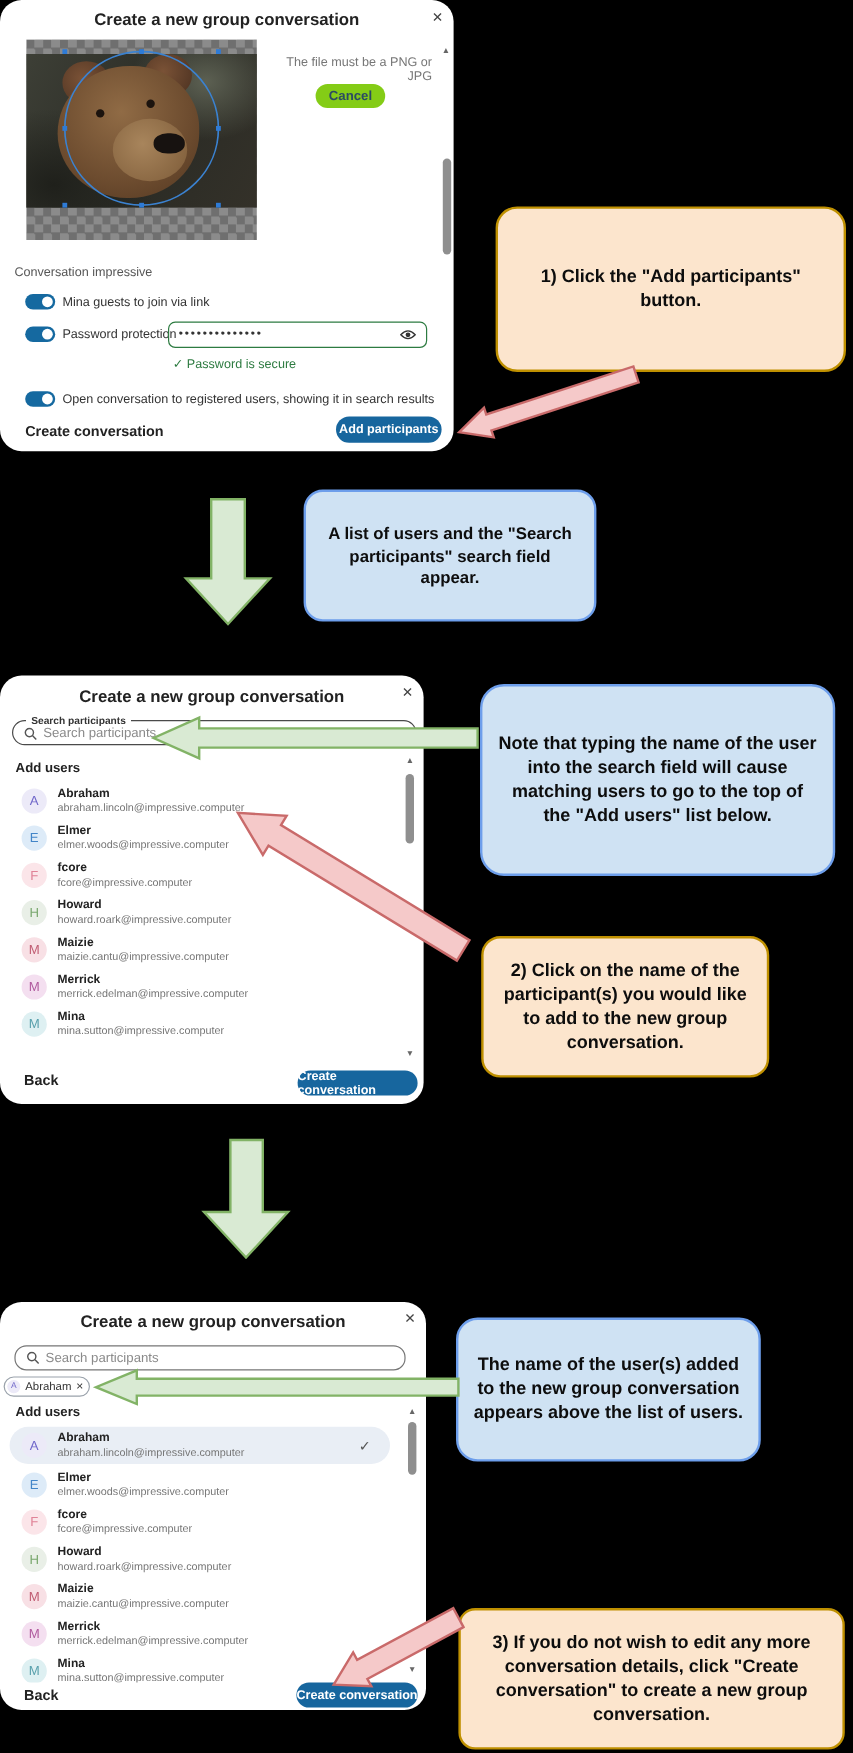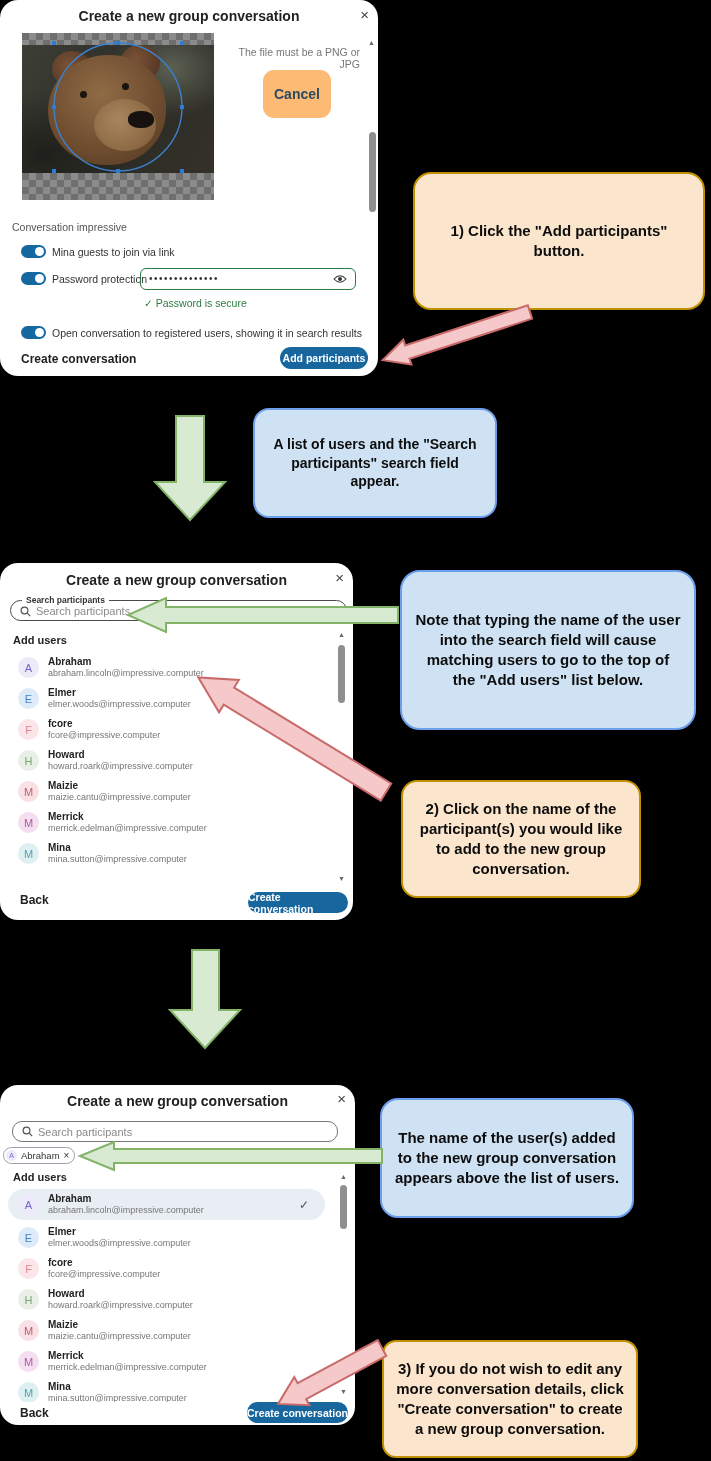--- a/index.html
+++ b/index.html
@@ -23,22 +23,22 @@
   .ear{position:absolute;width:40px;height:36px;border-radius:50%;background:radial-gradient(circle at 40% 40%,#7a5236,#4a3020);}
   .head{position:absolute;left:26px;top:10px;width:118px;height:110px;border-radius:52% 48% 50% 50%;
     background:radial-gradient(circle at 45% 35%,#906b45,#6d4c2f 60%,#513620);}
   .muzzle{position:absolute;left:72px;top:54px;width:62px;height:52px;border-radius:50%;
     background:radial-gradient(circle at 40% 40%,#a8855c,#7d5b38);}
   .nose{position:absolute;left:106px;top:66px;width:26px;height:17px;border-radius:45%;background:#171210;}
   .eye{position:absolute;width:7px;height:7px;border-radius:50%;background:#1b130e;}
   .crop-svg{position:absolute;left:0;top:0;}
   
   .hint{position:absolute;color:#767676;font-size:10.5px;}
-  .btn-secondary{position:absolute;background:#fdba74;color:#2b4a63;font-weight:700;font-size:14px;
-    border-radius:11px;padding:16px 11px;cursor:pointer;}
+  .btn-secondary{position:absolute;background:#84cc16;color:#2b4a63;font-weight:700;font-size:11px;
+    border-radius:11px;padding:4px 11px;cursor:pointer;}
   .btn-primary{position:absolute;background:#17669e;color:#fff;font-weight:700;font-size:10.5px;
     border-radius:11px;display:flex;align-items:center;justify-content:center;cursor:pointer;}
   .toggle{position:absolute;width:25px;height:13px;border-radius:8px;background:#1569a0;cursor:pointer;}
   .toggle::after{content:"";position:absolute;right:2px;top:2px;width:9px;height:9px;border-radius:50%;background:#fff;}
   .tog-label{position:absolute;font-size:10.5px;color:#333;}
   .pw-field{position:absolute;left:140px;top:268px;width:216px;height:22px;border:1.6px solid #2d7b41;
     border-radius:6px;display:flex;align-items:center;padding:0 8px;box-sizing:border-box;}
   .pw-dots{font-size:10px;letter-spacing:1.5px;color:#333;flex:1;line-height:1;}
   .secure{position:absolute;left:144px;top:297px;color:#2d7b41;font-size:10.5px;}
   .tertiary-btn{position:absolute;font-size:12px;font-weight:700;color:#222;cursor:pointer;}
@@ -328,21 +328,21 @@
   <div class="sb-arrow" style="right:8px;top:88px;">▲</div>
   <div class="sb-thumb" style="right:8px;top:100px;height:44px;"></div>
   <div class="sb-arrow" style="right:8px;top:303px;">▼</div>
 
   <div class="tertiary-btn" style="left:20px;top:321px;">Back</div>
   <div class="btn-primary" style="left:247px;top:317px;width:101px;height:21px;">Create conversation</div>
 </div>
 
 <div class="callout co-blue" style="left:380px;top:1098px;width:254px;height:120px;border-radius:18px;font-size:15px;">The name of the user(s) added to the new group conversation appears above the list of users.</div>
 
-<div class="callout co-orange" style="left:382px;top:1340px;width:256px;height:118px;border-radius:14px;font-size:15px;padding:8px;">3) If you do not wish to edit any more conversation details, click "Create conversation" to create a new group conversation.</div>
+<div class="callout co-orange" style="left:382px;top:1340px;width:322px;height:118px;border-radius:14px;font-size:15px;padding:8px;">3) If you do not wish to edit any more conversation details, click "Create conversation" to create a new group conversation.</div>
 
 <svg id="arrows" width="711" height="1461" viewBox="0 0 711 1461">
 
   <path d="M0,-7 H129 V-13 L155,0 L129,13 V7 H0 Z" transform="translate(530,312) rotate(161.9)" fill="#f5c9c9" stroke="#c96a6a" stroke-width="2"></path>
 
   <polygon points="176,416 204,416 204,482 225,482 190,520 155,482 176,482" fill="#d9ead3" stroke="#82b366" stroke-width="2"></polygon>
 
   <path d="M0,-8 H232 V-17 L270,0 L232,17 V8 H0 Z" transform="translate(398,615) rotate(180)" fill="#d9ead3" stroke="#82b366" stroke-width="2"></path>
 
   <path d="M0,-10 H184 V-19 L220,0 L184,19 V10 H0 Z" transform="translate(386,792) rotate(-148.6)" fill="#f5c9c9" stroke="#c96a6a" stroke-width="2"></path>

